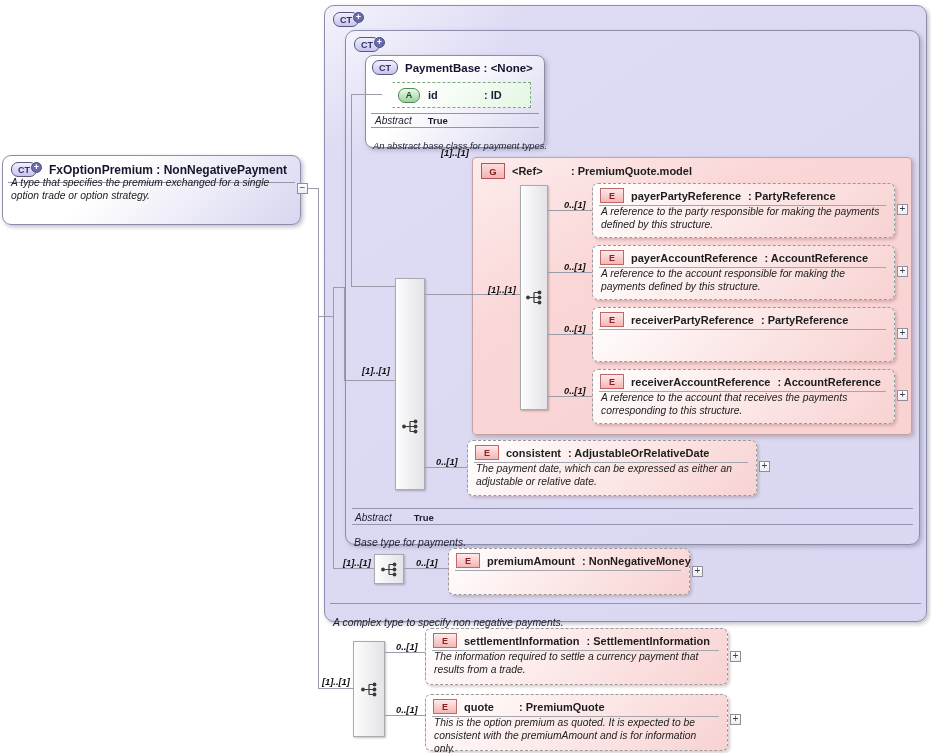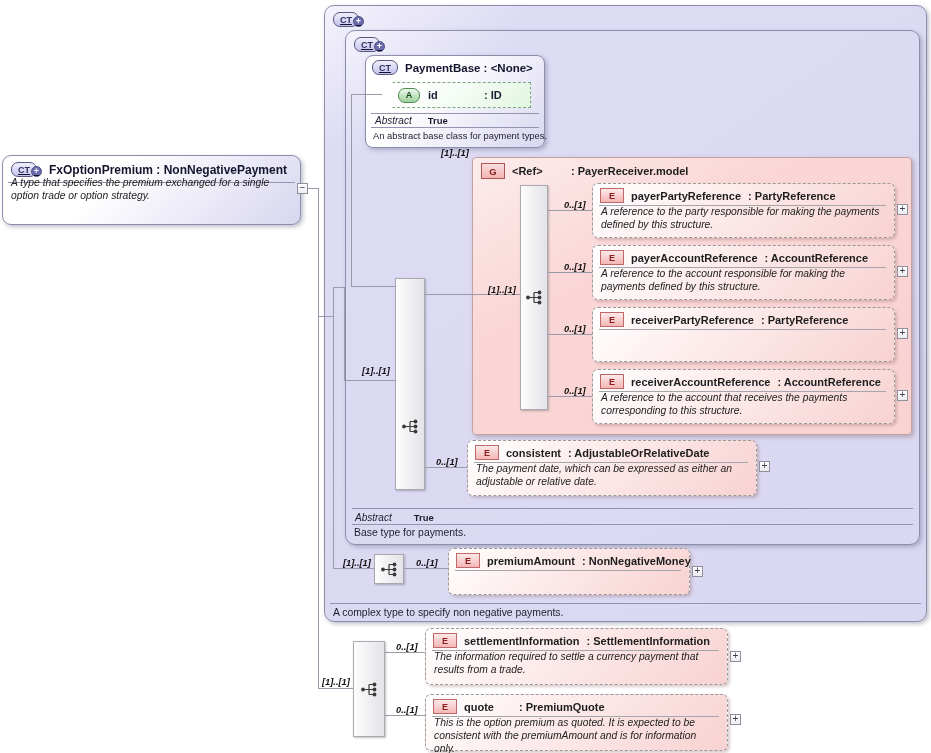--- a/index.html
+++ b/index.html
@@ -9,21 +9,21 @@
   }
   
   .ctbox{
     position:absolute;box-sizing:border-box;
     background:linear-gradient(145deg,#f4f3fc 0%,#dedcf4 14%,#d9d7f1 100%);
     border:1px solid #8c8cab;border-radius:10px;
     box-shadow:2px 2px 4px rgba(110,110,140,.45);
   }
   .ctbox.grad-white{background:linear-gradient(135deg,#ffffff 35%,#d8d6f0 100%);}
   .ct-head{position:absolute;left:0;top:0;display:flex;align-items:center;gap:7px;padding:6px 8px 2px;font-weight:bold;font-size:12px;white-space:nowrap;color:#14142e;}
-  .ct-icon-wrap{display:flex;align-items:flex-end;flex:none;text-decoration:underline;}
+  .ct-icon-wrap{display:flex;align-items:flex-start;flex:none;}
   .ct-pill{width:24px;height:13px;border:1px solid #56567f;border-radius:7px;
     background:linear-gradient(#efeffc,#c6c4ee);color:#32325f;font-size:9px;font-weight:bold;
     display:flex;align-items:center;justify-content:center;}
   .ct-plus{width:11px;height:11px;border-radius:50%;background:#6a6aae;border:1px solid #50507e;
     color:#fff;font-size:9px;line-height:9px;text-align:center;margin-left:-6px;box-sizing:border-box;}
   
   .ebox{
     position:absolute;box-sizing:border-box;
     background:linear-gradient(135deg,#ffffff 0%,#fdecec 40%,#f8d2d2 100%);
     border:1px dashed #9a9a9a;border-radius:6px;
@@ -61,21 +61,21 @@
   .card{position:absolute;font-size:9.3px;font-weight:bold;font-style:italic;color:#101010;white-space:nowrap;z-index:30;}
   .expander{position:absolute;width:11px;height:11px;box-sizing:border-box;border:1px solid #8f8f9c;
     background:linear-gradient(#ffffff,#ececf2);color:#3c3c48;font-size:10px;line-height:8px;
     text-align:center;z-index:30;cursor:pointer;}
   .attr{position:absolute;box-sizing:border-box;
     background:linear-gradient(135deg,#ffffff 20%,#e3f6e3 100%);
     border:1px dashed #7da87d;
     clip-path:polygon(11px 0,100% 0,100% 100%,11px 100%,0 50%);
     display:flex;align-items:center;gap:8px;padding:0 6px 0 15px;font-size:11px;font-weight:bold;}
   .namemin{display:inline-block;}
-  .footer-note{position:absolute;font-size:10.4px;color:#1d1d30;white-space:nowrap;}
+  .footer-note{position:absolute;font-style:italic;font-size:10.4px;color:#1d1d30;white-space:nowrap;margin-top:10px;}
 </style>
 </head>
 <body>
 
 <div id="canvas">
 
   <div class="ctbox" style="left:324px;top:5px;width:603px;height:617px;">
     <div class="ct-head">
       <span class="ct-icon-wrap">
         <span class="ct-pill">CT</span>
@@ -130,21 +130,21 @@
       <circle cx="14.5" cy="3.5" r="1.9" fill="#3a3a3a"></circle>
       <circle cx="14.5" cy="8.5" r="1.9" fill="#3a3a3a"></circle>
       <circle cx="14.5" cy="13.5" r="1.9" fill="#3a3a3a"></circle>
     </svg>
   </div>
 
   <div class="gbox" style="left:472px;top:157px;width:440px;height:278px;">
     <div class="e-head" style="padding:5px 8px 2px;">
       <span class="g-icon">G</span>
       <span class="namemin" style="min-width:52px;">&lt;Ref&gt;</span>
-      <span>: PayerReceiver.model</span>
+      <span>: PremiumQuote.model</span>
     </div>
   </div>
 
   <div class="seqbar" style="left:520px;top:185px;width:28px;height:225px;">
     <svg width="19" height="17" viewBox="0 0 19 17">
       <circle cx="3" cy="8.5" r="1.9" fill="#3a3a3a"></circle>
       <path d="M4.5 8.5 H9 M9 3.5 V13.5 M9 3.5 h4 M9 8.5 h4 M9 13.5 h4" stroke="#3a3a3a" stroke-width="1.2" fill="none"></path>
       <circle cx="14.5" cy="3.5" r="1.9" fill="#3a3a3a"></circle>
       <circle cx="14.5" cy="8.5" r="1.9" fill="#3a3a3a"></circle>
       <circle cx="14.5" cy="13.5" r="1.9" fill="#3a3a3a"></circle>

